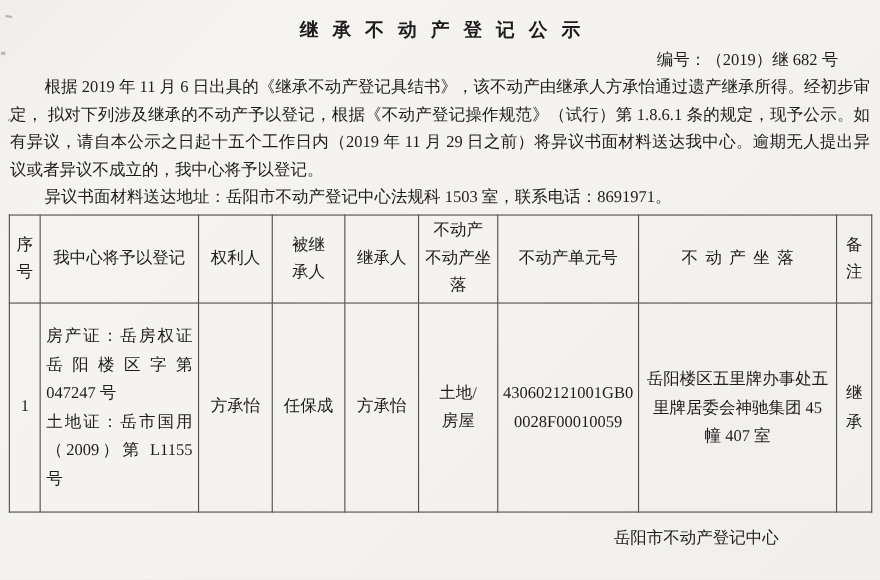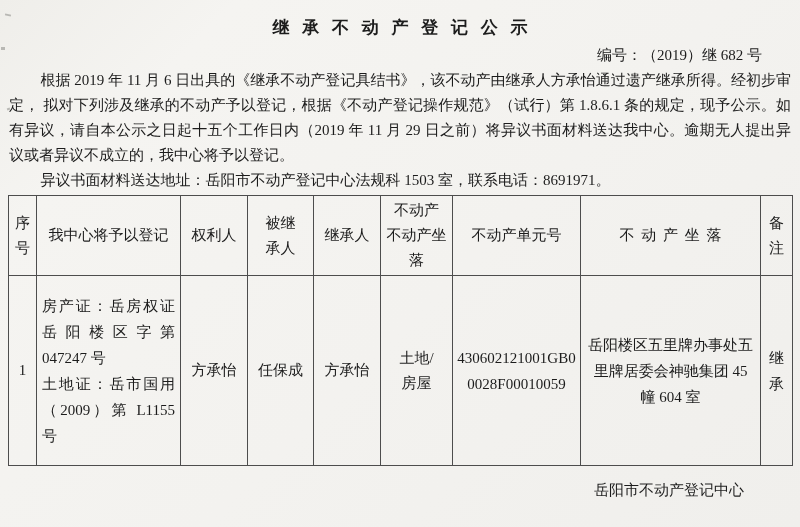--- a/index.html
+++ b/index.html
@@ -63,21 +63,21 @@
     text-align: justify;
     padding: 4px 5px;
     line-height: 26px;
     white-space: pre-line;
   }
   .reg-table th.spaced { letter-spacing: 0.45em; text-indent: 0.45em; }
   .reg-table td.unit-cell { line-height: 26px; }
   .reg-table td.loc-cell { padding: 2px 5px; line-height: 26px; }
   .reg-table td.remark-cell { line-height: 26px; padding: 2px 1px; text-align: center; }
   .footer { margin-top: 13px; font-size: 15px; }
-  .footer .issuer { text-align: right; padding-right: 56px; line-height: 22px; }
+  .footer .issuer { text-align: right; padding-right: 92px; line-height: 22px; }
   .footer .date  { text-align: right; padding-right: 122px; margin-top: 12px; line-height: 22px; }
   .speck { position: absolute; background: #8a8a86; opacity: 0.55; }
   .speck.s1 { left: 5px; top: 14px; width: 6px; height: 2px; transform: rotate(12deg); }
   .speck.s2 { left: 1px; top: 47px; width: 4px; height: 3px; }
   .speck.s3 { left: 7px; top: 108px; width: 3px; height: 2px; transform: rotate(-20deg); }
 </style>
 </head>
 <body>
 
 <div class="page">
@@ -127,21 +127,21 @@
         <td>1</td>
         <td class="cert-cell">房产证：岳房权证岳阳楼区字第 047247 号
 土地证：岳市国用（2009）第 L1155 号</td>
         <td>方承怡</td>
         <td>任保成</td>
         <td>方承怡</td>
         <td>土地/
 房屋</td>
         <td class="unit-cell">430602121001GB0
 0028F00010059</td>
-        <td class="loc-cell">岳阳楼区五里牌办事处五里牌居委会神驰集团 45 幢 604 室</td>
+        <td class="loc-cell">岳阳楼区五里牌办事处五里牌居委会神驰集团 45 幢 407 室</td>
         <td class="remark-cell">继承</td>
       </tr>
     </tbody>
   </table>
 
   <div class="footer">
     <div class="issuer">岳阳市不动产登记中心</div>
   </div>
 </div>
 

